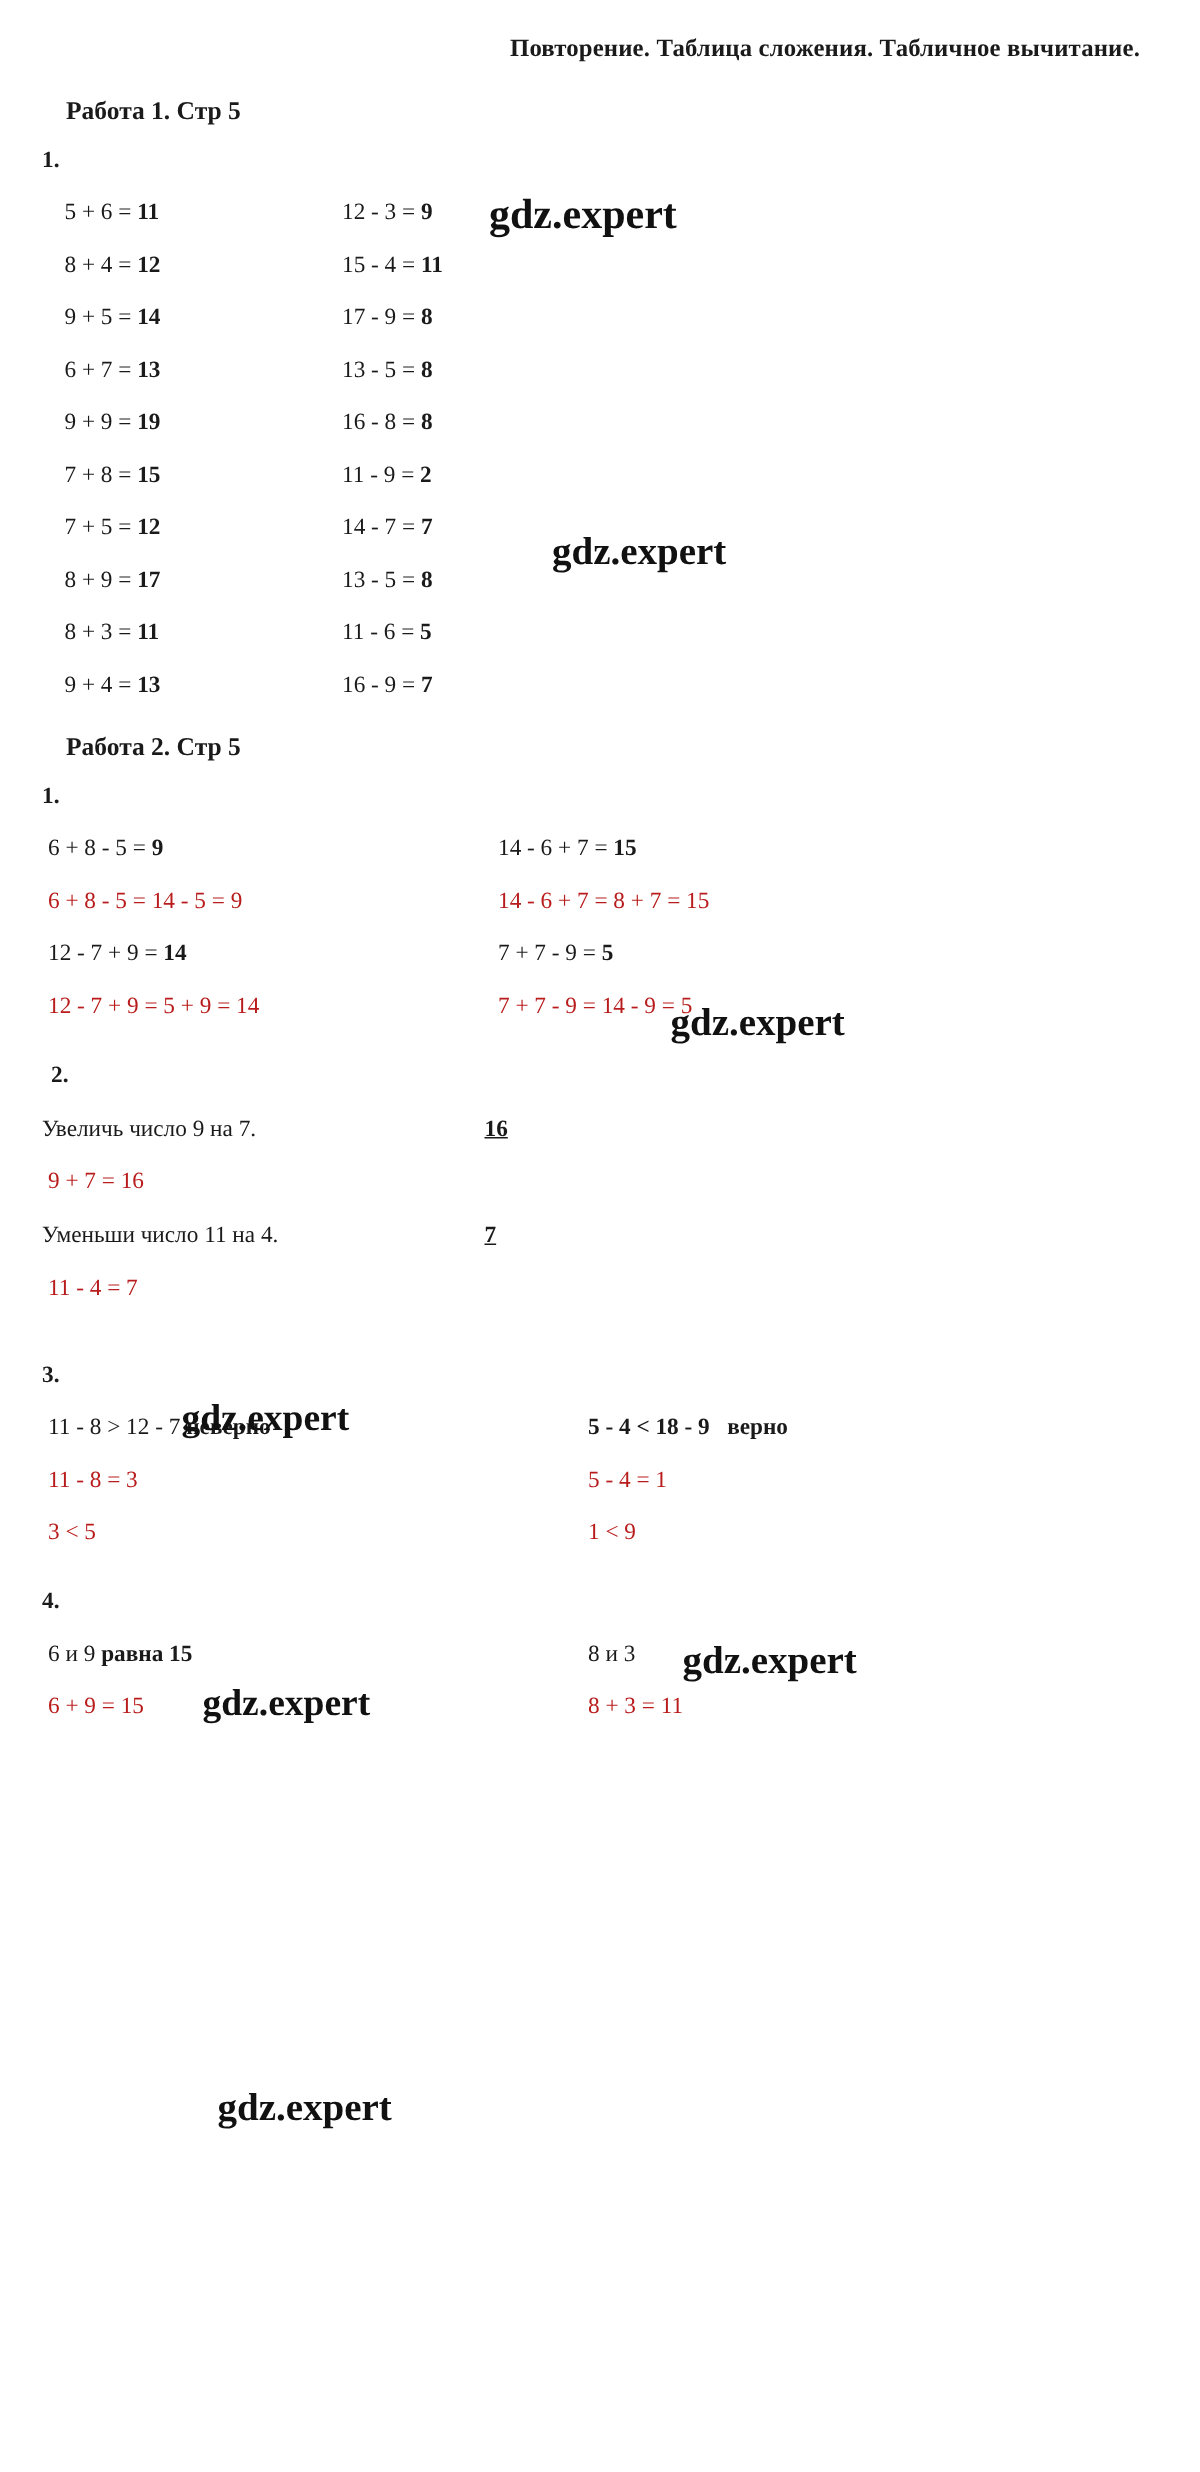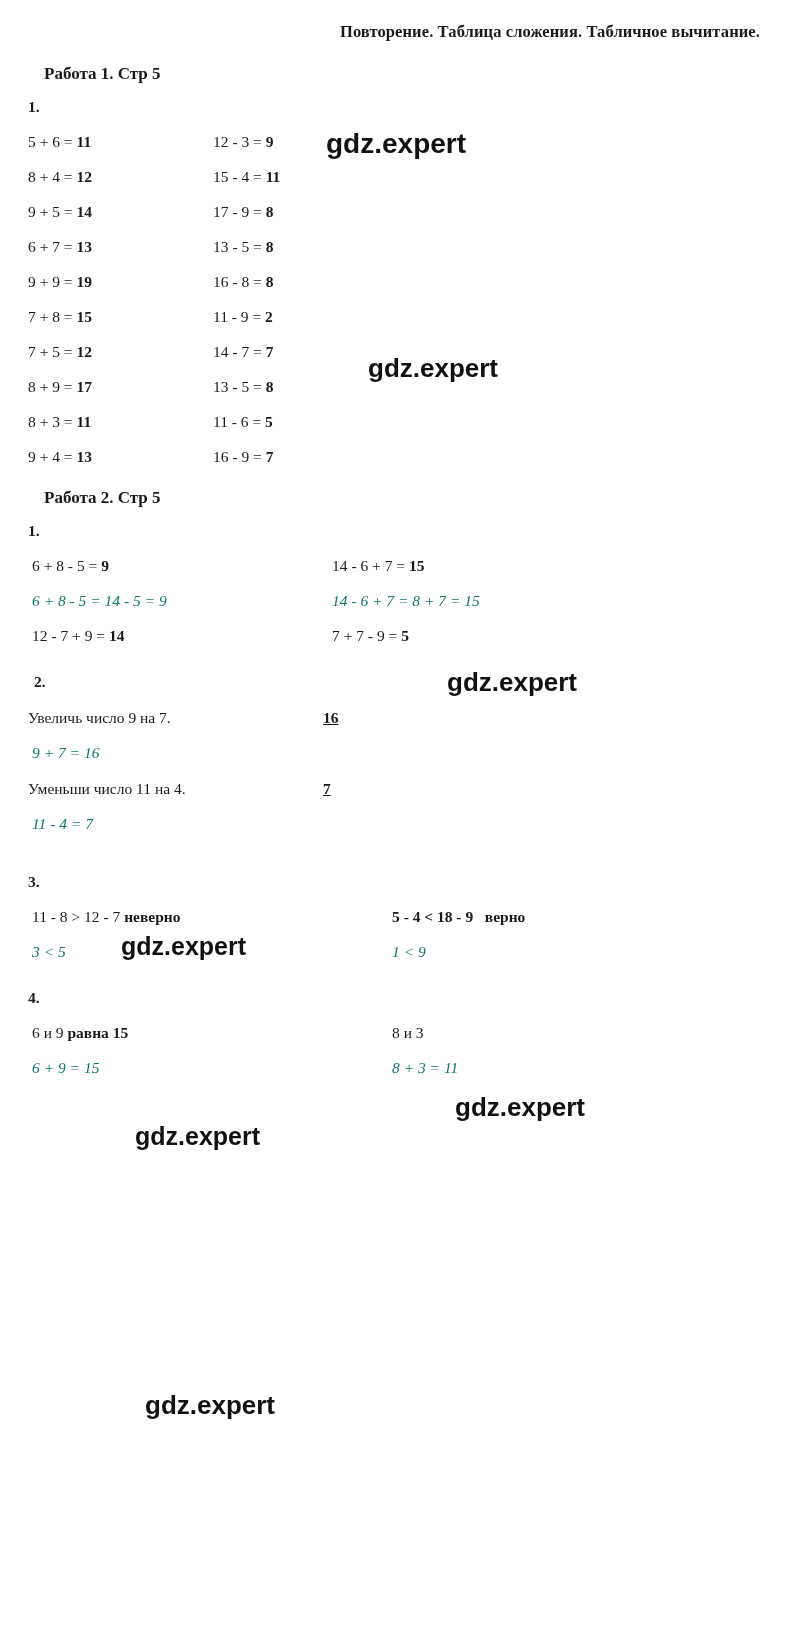--- a/index.html
+++ b/index.html
@@ -52,46 +52,45 @@
     margin-top: 17px;
   }
   .cell {
     font-size: 15.5px;
     white-space: pre;
   }
   .cell b {
     font-weight: bold;
   }
   .cell.italic {
-    font-style: italic;
-    color: #0f766e;
+    color: #b91c1c;
   }
   
-  .c1 { margin-left: 28px; width: 185px; }
+  .c1 { margin-left: 43px; width: 185px; }
   .c2 { width: 320px; }
   .w1 { margin-left: 32px; width: 300px; }
   .w2 { width: 320px; }
   .underline-ans {
     font-weight: bold;
     text-decoration: underline;
   }
   .ans-line {
     display: flex;
     align-items: baseline;
     margin-top: 18px;
     gap: 35px;
   }
   .ans-label {
     margin-left: 28px;
     width: 260px;
     font-size: 15.5px;
   }
   .wm {
     position: absolute;
-    font-family: Liberation Sans, sans-serif;
+    font-family: Liberation Serif, serif;
     font-weight: bold;
     color: #111;
     white-space: nowrap;
     pointer-events: none;
   }
   .wm-1 { left: 326px; top: 128px; font-size: 28px; }
   .wm-2 { left: 368px; top: 353px; font-size: 26px; }
   .wm-3 { left: 447px; top: 667px; font-size: 26px; }
   .wm-4 { left: 121px; top: 932px; font-size: 25px; }
   .wm-5 { left: 455px; top: 1092px; font-size: 26px; }
@@ -184,20 +183,24 @@
     <div class="row">
       <div class="cell w1 italic">6 + 8 - 5 = 14 - 5 = 9</div>
       <div class="cell w2 italic">14 - 6 + 7 = 8 + 7 = 15</div>
     </div>
 
     <div class="row">
       <div class="cell w1"><span>12 - 7 + 9 = </span><b>14</b></div>
       <div class="cell w2"><span>7 + 7 - 9 = </span><b>5</b></div>
     </div>
 
+    <div class="row">
+      <div class="cell w1 italic">12 - 7 + 9 = 5 + 9 = 14</div>
+      <div class="cell w2 italic">7 + 7 - 9 = 14 - 9 = 5</div>
+    </div>
 
   </div>
 
   <div class="task-num indent" style="margin-top:28px;">2.</div>
 
   <div class="ans-line">
     <div class="ans-label">Увеличь число 9 на 7.</div>
     <div class="cell underline-ans">16</div>
   </div>
   <div class="row">
@@ -213,20 +216,24 @@
   </div>
 
   <div class="task-num" style="margin-top:40px;">3.</div>
 
   <div class="row">
     <div class="cell w1"><span>11 - 8 &gt; 12 - 7 </span><b>неверно</b></div>
     <div class="cell w2" style="margin-left:60px;"><b>5 - 4 &lt; 18 - 9</b><span>&nbsp;&nbsp; </span><b>верно</b></div>
   </div>
 
   <div class="row">
+    <div class="cell w1 italic">11 - 8 = 3</div>
+    <div class="cell w2 italic" style="margin-left:60px;">5 - 4 = 1</div>
+  </div>
+  <div class="row">
     <div class="cell w1 italic">3 &lt; 5</div>
     <div class="cell w2 italic" style="margin-left:60px;">1 &lt; 9</div>
   </div>
 
   <div class="task-num" style="margin-top:28px;">4.</div>
 
   <div class="row">
     <div class="cell w1"><span>6 и 9 </span><b>равна 15</b></div>
     <div class="cell w2" style="margin-left:60px;"><span>8 и 3</span><b></b></div>
   </div>

